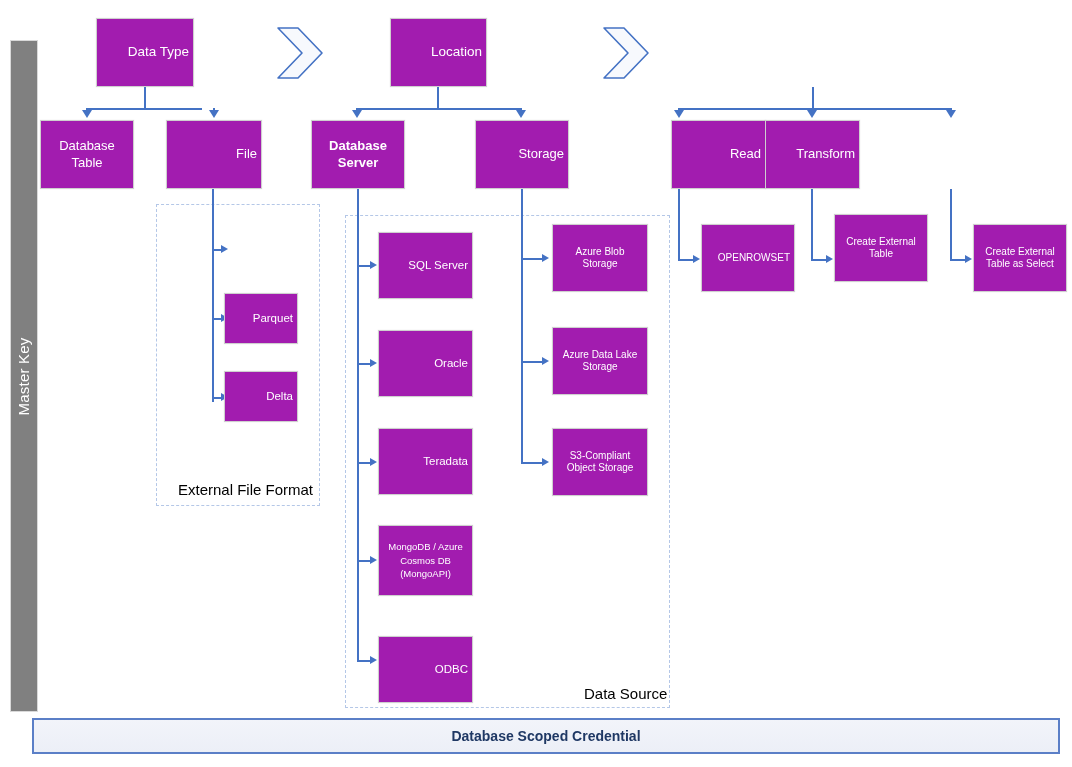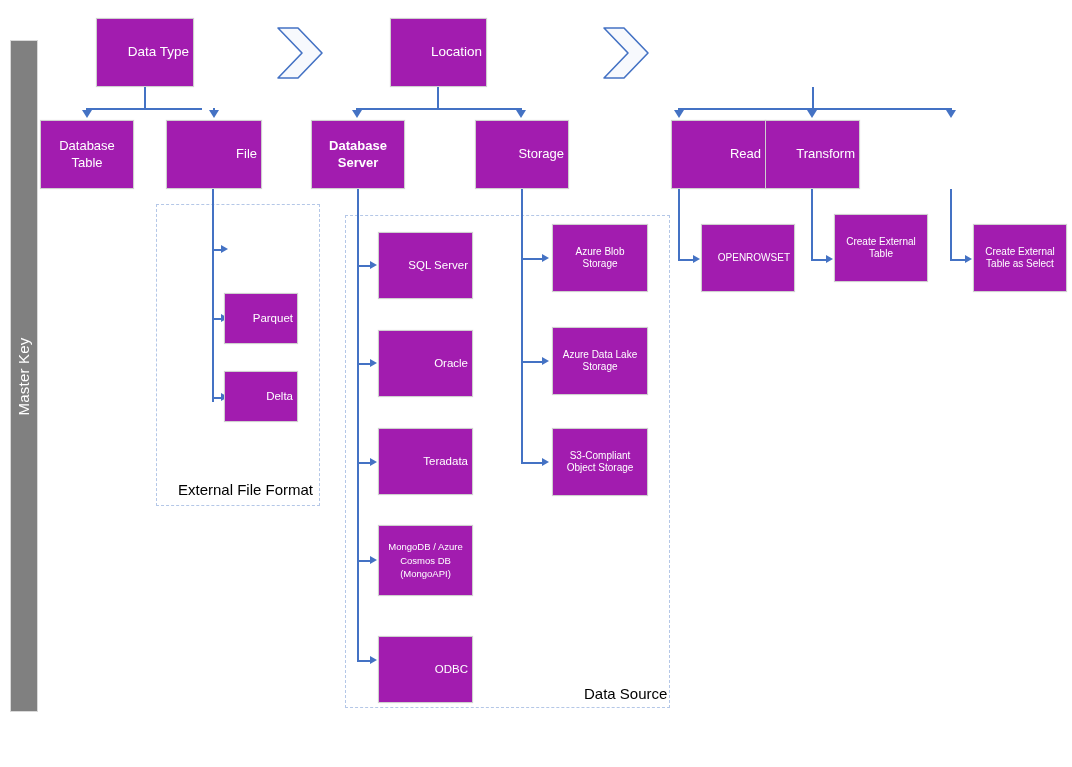--- a/index.html
+++ b/index.html
@@ -269,14 +269,17 @@
     <span>Create External Table</span>
   </div>
 
   <div class="vline" style="left:950px; top:189px; height:72px;"></div>
   <div class="hline" style="left:950px; top:259px; width:16px;"></div>
   <div class="arrow-right" style="left:965px; top:255px;"></div>
   <div class="node leaf-sm" style="left:973px; top:224px; width:94px; height:68px;">
     <span>Create External Table as Select</span>
   </div>
 
+  <div class="credential-bar" style="left:32px; top:718px; width:1028px; height:36px;">
+    <span>Database Scoped Credential</span>
+  </div>
 
 </div>
 
 </body></html>

